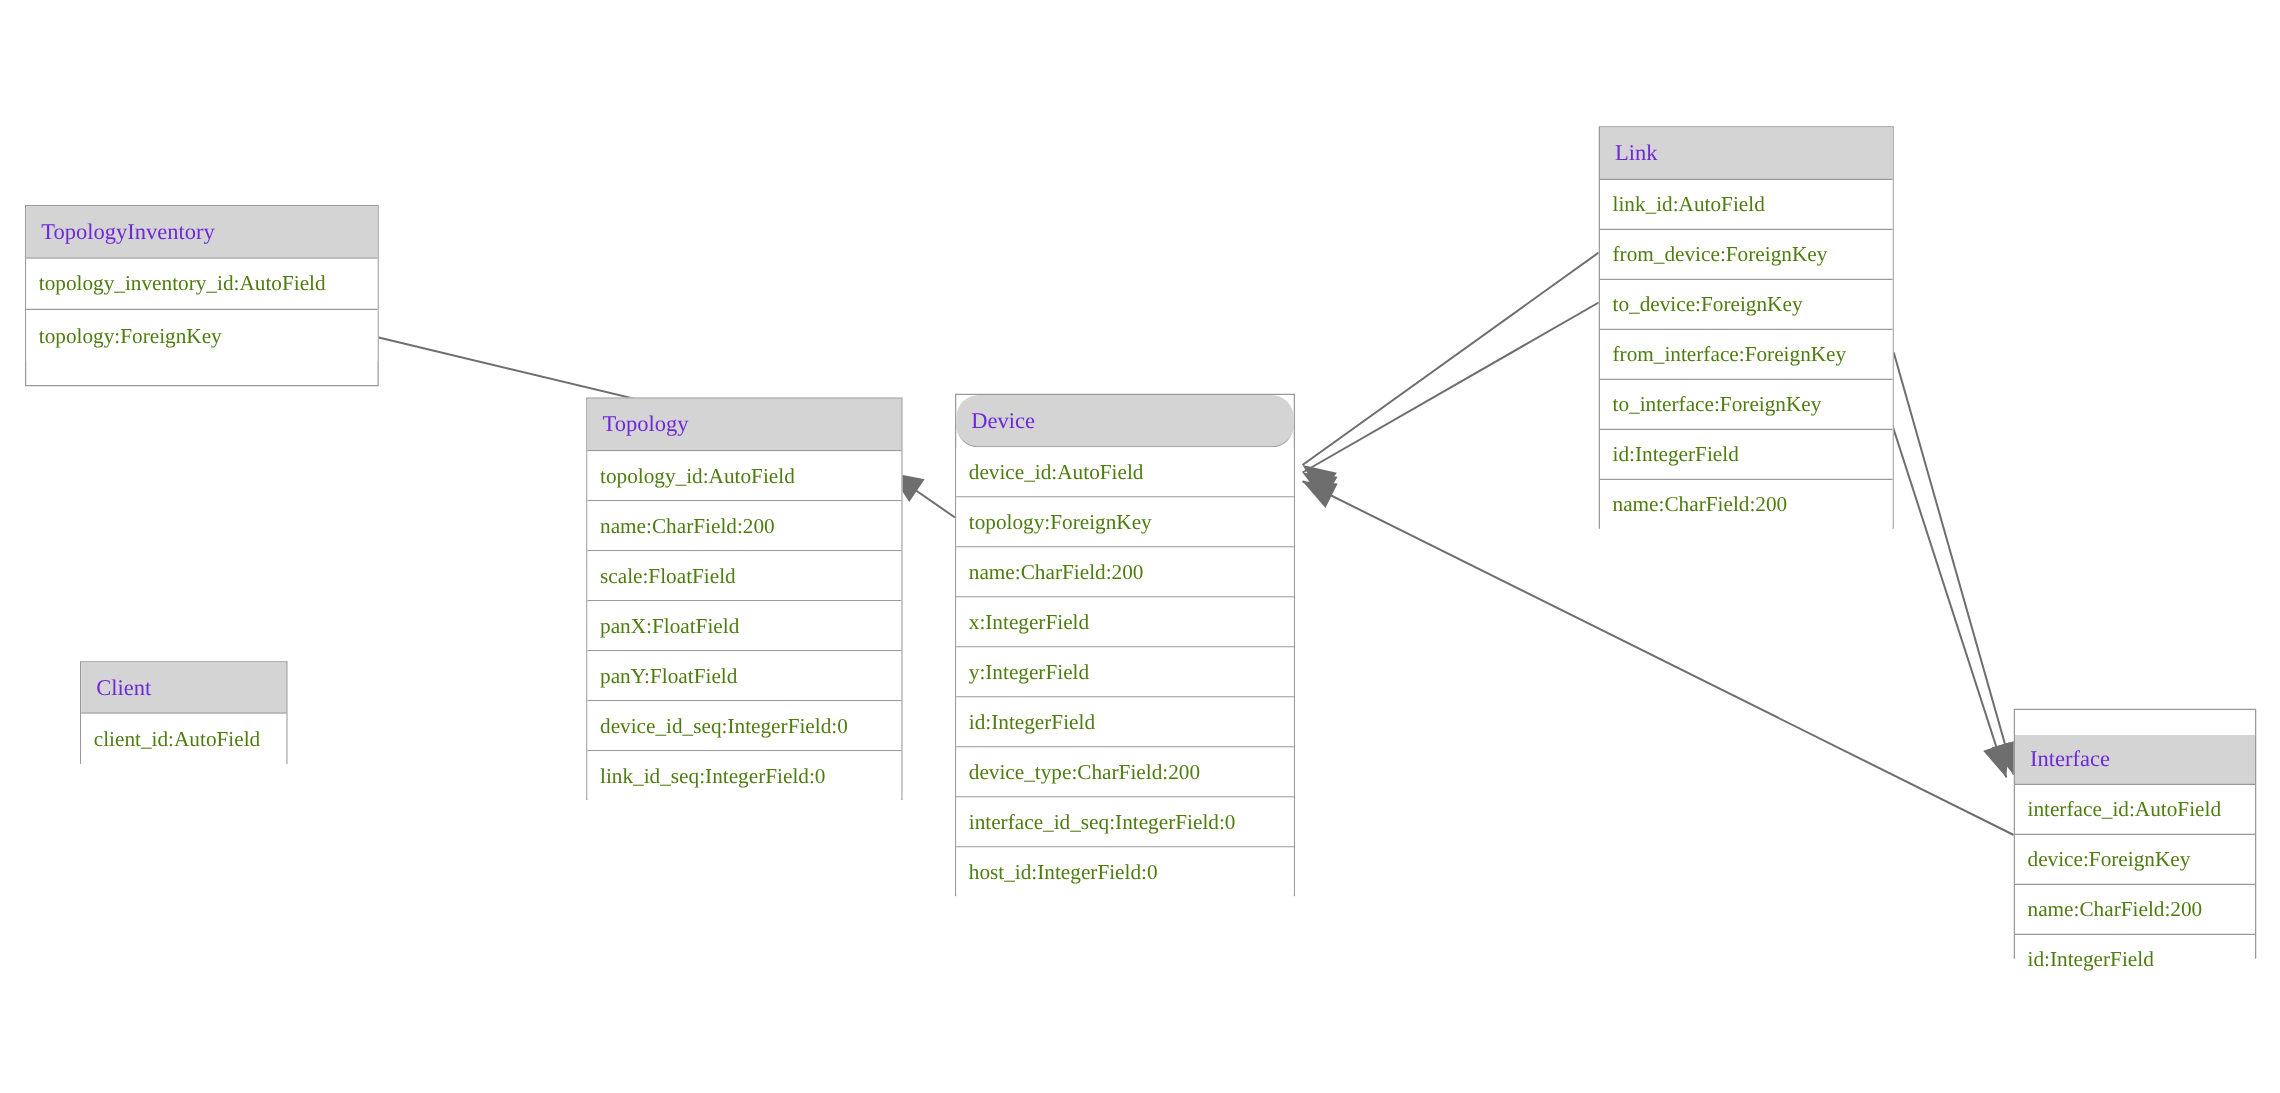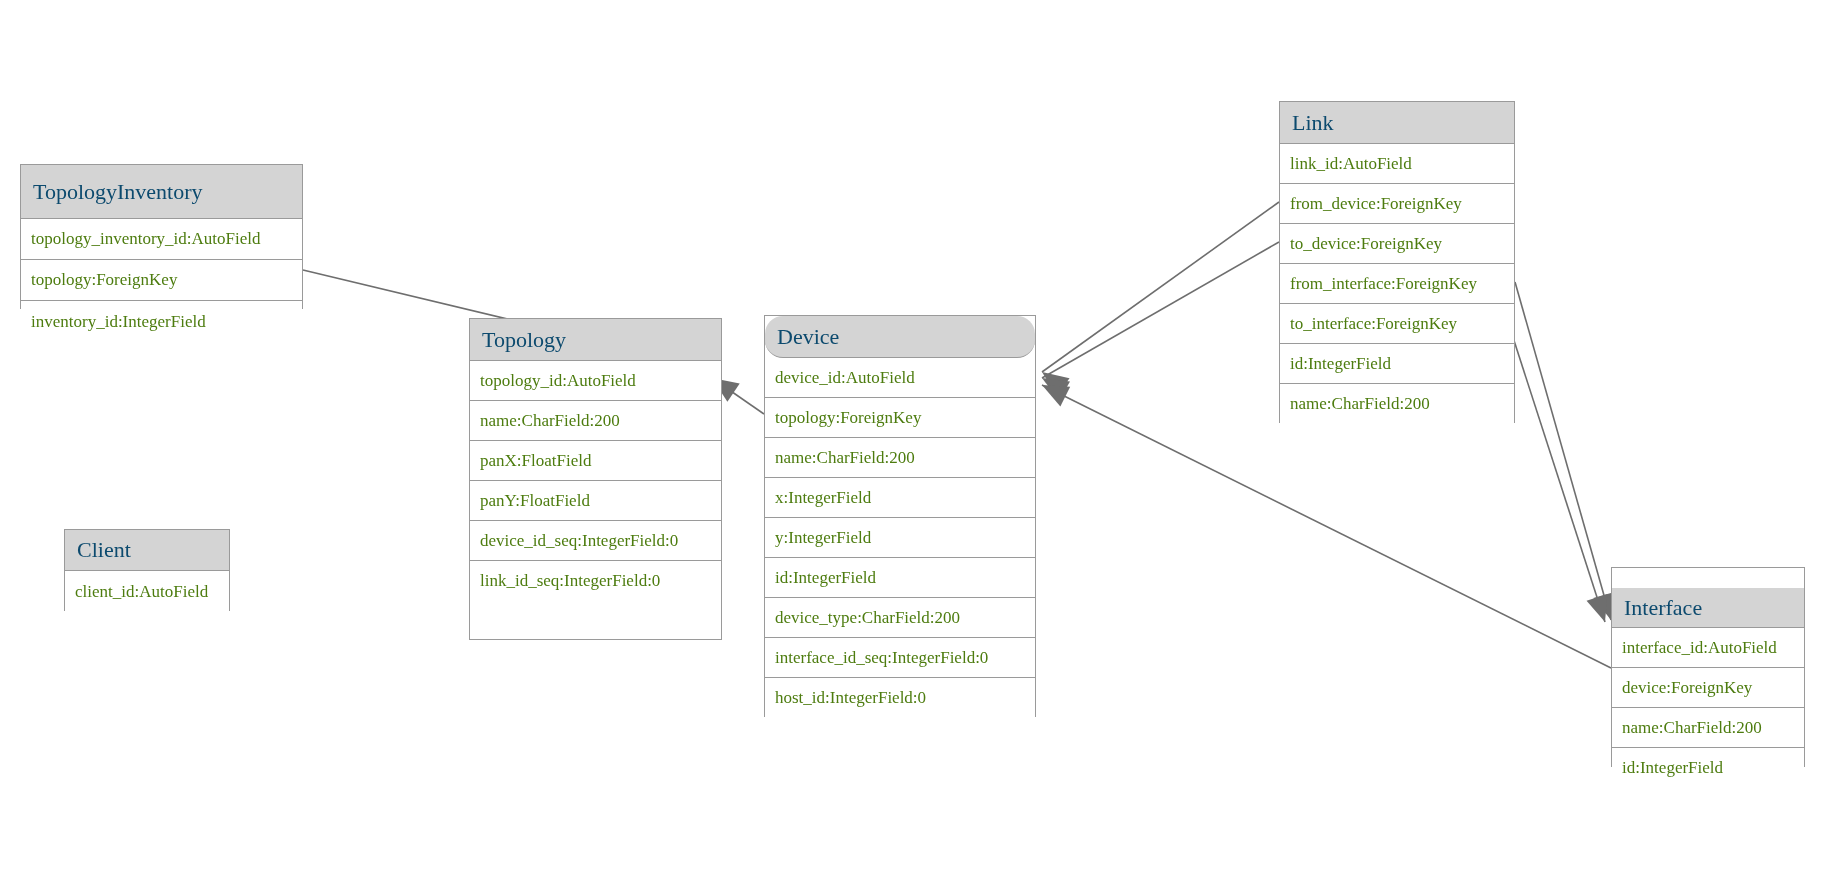--- a/index.html
+++ b/index.html
@@ -14,26 +14,26 @@
   svg#edges{position:absolute;left:0;top:0;width:1824px;height:874px;}
 
   .entity{
     position:absolute;
     box-sizing:border-box;
     border:1px solid #9a9a9a;
     background:#ffffff;
   }
   .entity .title{
     background:#d4d4d4;
-    color:#0c4a6e;
+    color:#6d28d9;
     border-bottom:1px solid #9a9a9a;
     box-sizing:border-box;
     display:flex;align-items:center;
     padding-left:12px;
-    font-size:22px;
+    font-size:18px;
     white-space:nowrap;
   }
   .entity .field{
     color:#4d7c0f;
     border-bottom:1px solid #9a9a9a;
     box-sizing:border-box;
     display:flex;align-items:center;
     padding-left:10px;
     font-size:17px;
     background:#ffffff;
@@ -55,29 +55,29 @@
       <path d="M1279,242 L1042,378" stroke="#6e6e6e" stroke-width="1.6" fill="none"></path>
       <polygon points="0,0 -26,-11 -26,11" fill="#6e6e6e" transform="translate(1042,378) rotate(210)"></polygon>
       <path d="M1611,668 L1042,385" stroke="#6e6e6e" stroke-width="1.6" fill="none"></path>
       <polygon points="0,0 -26,-11 -26,11" fill="#6e6e6e" transform="translate(1042,385) rotate(206.5)"></polygon>
       <path d="M1515,282 L1611,620" stroke="#6e6e6e" stroke-width="1.6" fill="none"></path>
       <polygon points="0,0 -26,-11 -26,11" fill="#6e6e6e" transform="translate(1611,620) rotate(74.1)"></polygon>
       <path d="M1508,322 L1605,622" stroke="#6e6e6e" stroke-width="1.6" fill="none"></path>
       <polygon points="0,0 -26,-11 -26,11" fill="#6e6e6e" transform="translate(1605,622) rotate(72.1)"></polygon>
     </svg>
 <div class="entity" style="left: 20px; top: 164px; width: 283px; height: 145px;">
-      <div class="title" style="height: 54px; text-align: right;">TopologyInventory</div>
+      <div class="title" style="height: 42px; text-align: right;">TopologyInventory</div>
       <div class="field" style="height: 41px;">topology_inventory_id:AutoField</div>
       <div class="field" style="height: 41px;">topology:ForeignKey</div>
-      <div class="field" style="height: 41px;">inventory_id:IntegerField</div>
     </div>
     <div class="entity" style="left: 469px; top: 318px; width: 253px; height: 322px;">
       <div class="title" style="height: 42px;">Topology</div>
       <div class="field" style="height: 40px; text-align: center;">topology_id:AutoField</div>
       <div class="field" style="height: 40px;">name:CharField:200</div>
+      <div class="field" style="height: 40px;">scale:FloatField</div>
       <div class="field" style="height: 40px;">panX:FloatField</div>
       <div class="field" style="height: 40px;">panY:FloatField</div>
       <div class="field" style="height: 40px;">device_id_seq:IntegerField:0</div>
       <div class="field" style="height: 40px;">link_id_seq:IntegerField:0</div>
     </div>
     <div class="entity" style="left: 764px; top: 315px; width: 272px; height: 402px;">
       <div class="title" style="height: 42px; border-radius: 18px;">Device</div>
       <div class="field" style="height: 40px;">device_id:AutoField</div>
       <div class="field" style="height: 40px;">topology:ForeignKey</div>
       <div class="field" style="height: 40px;">name:CharField:200</div>

